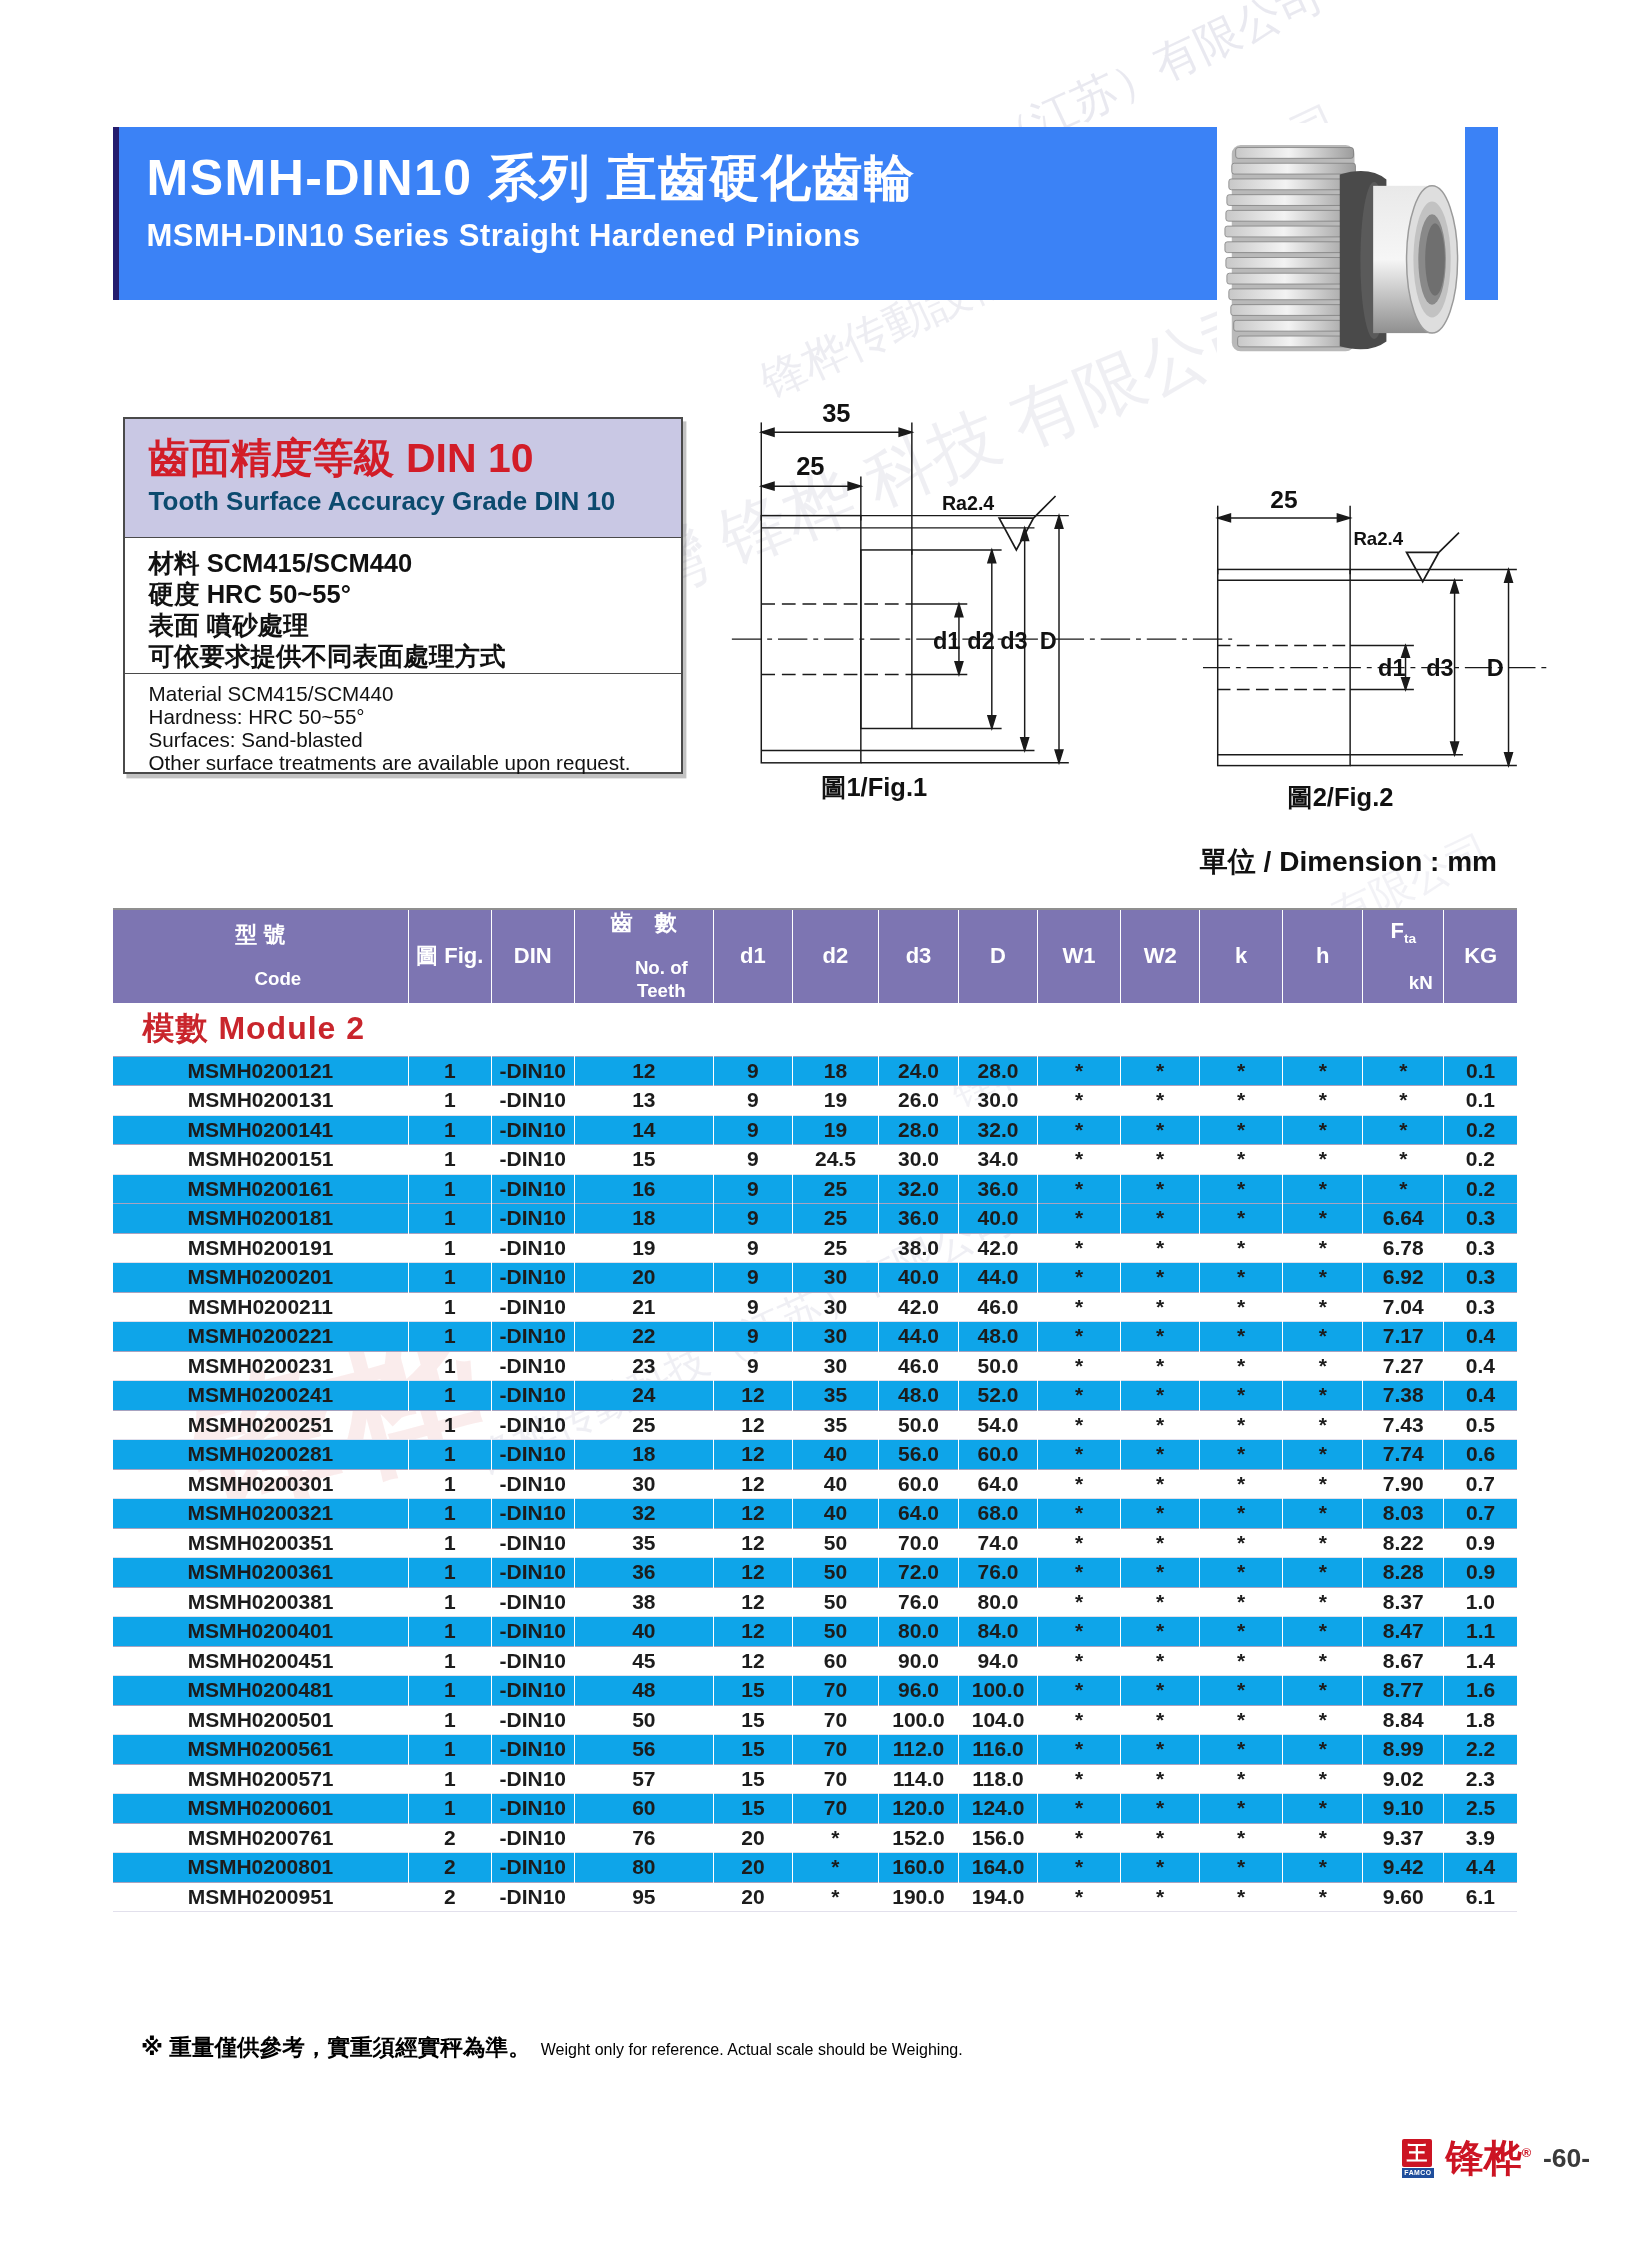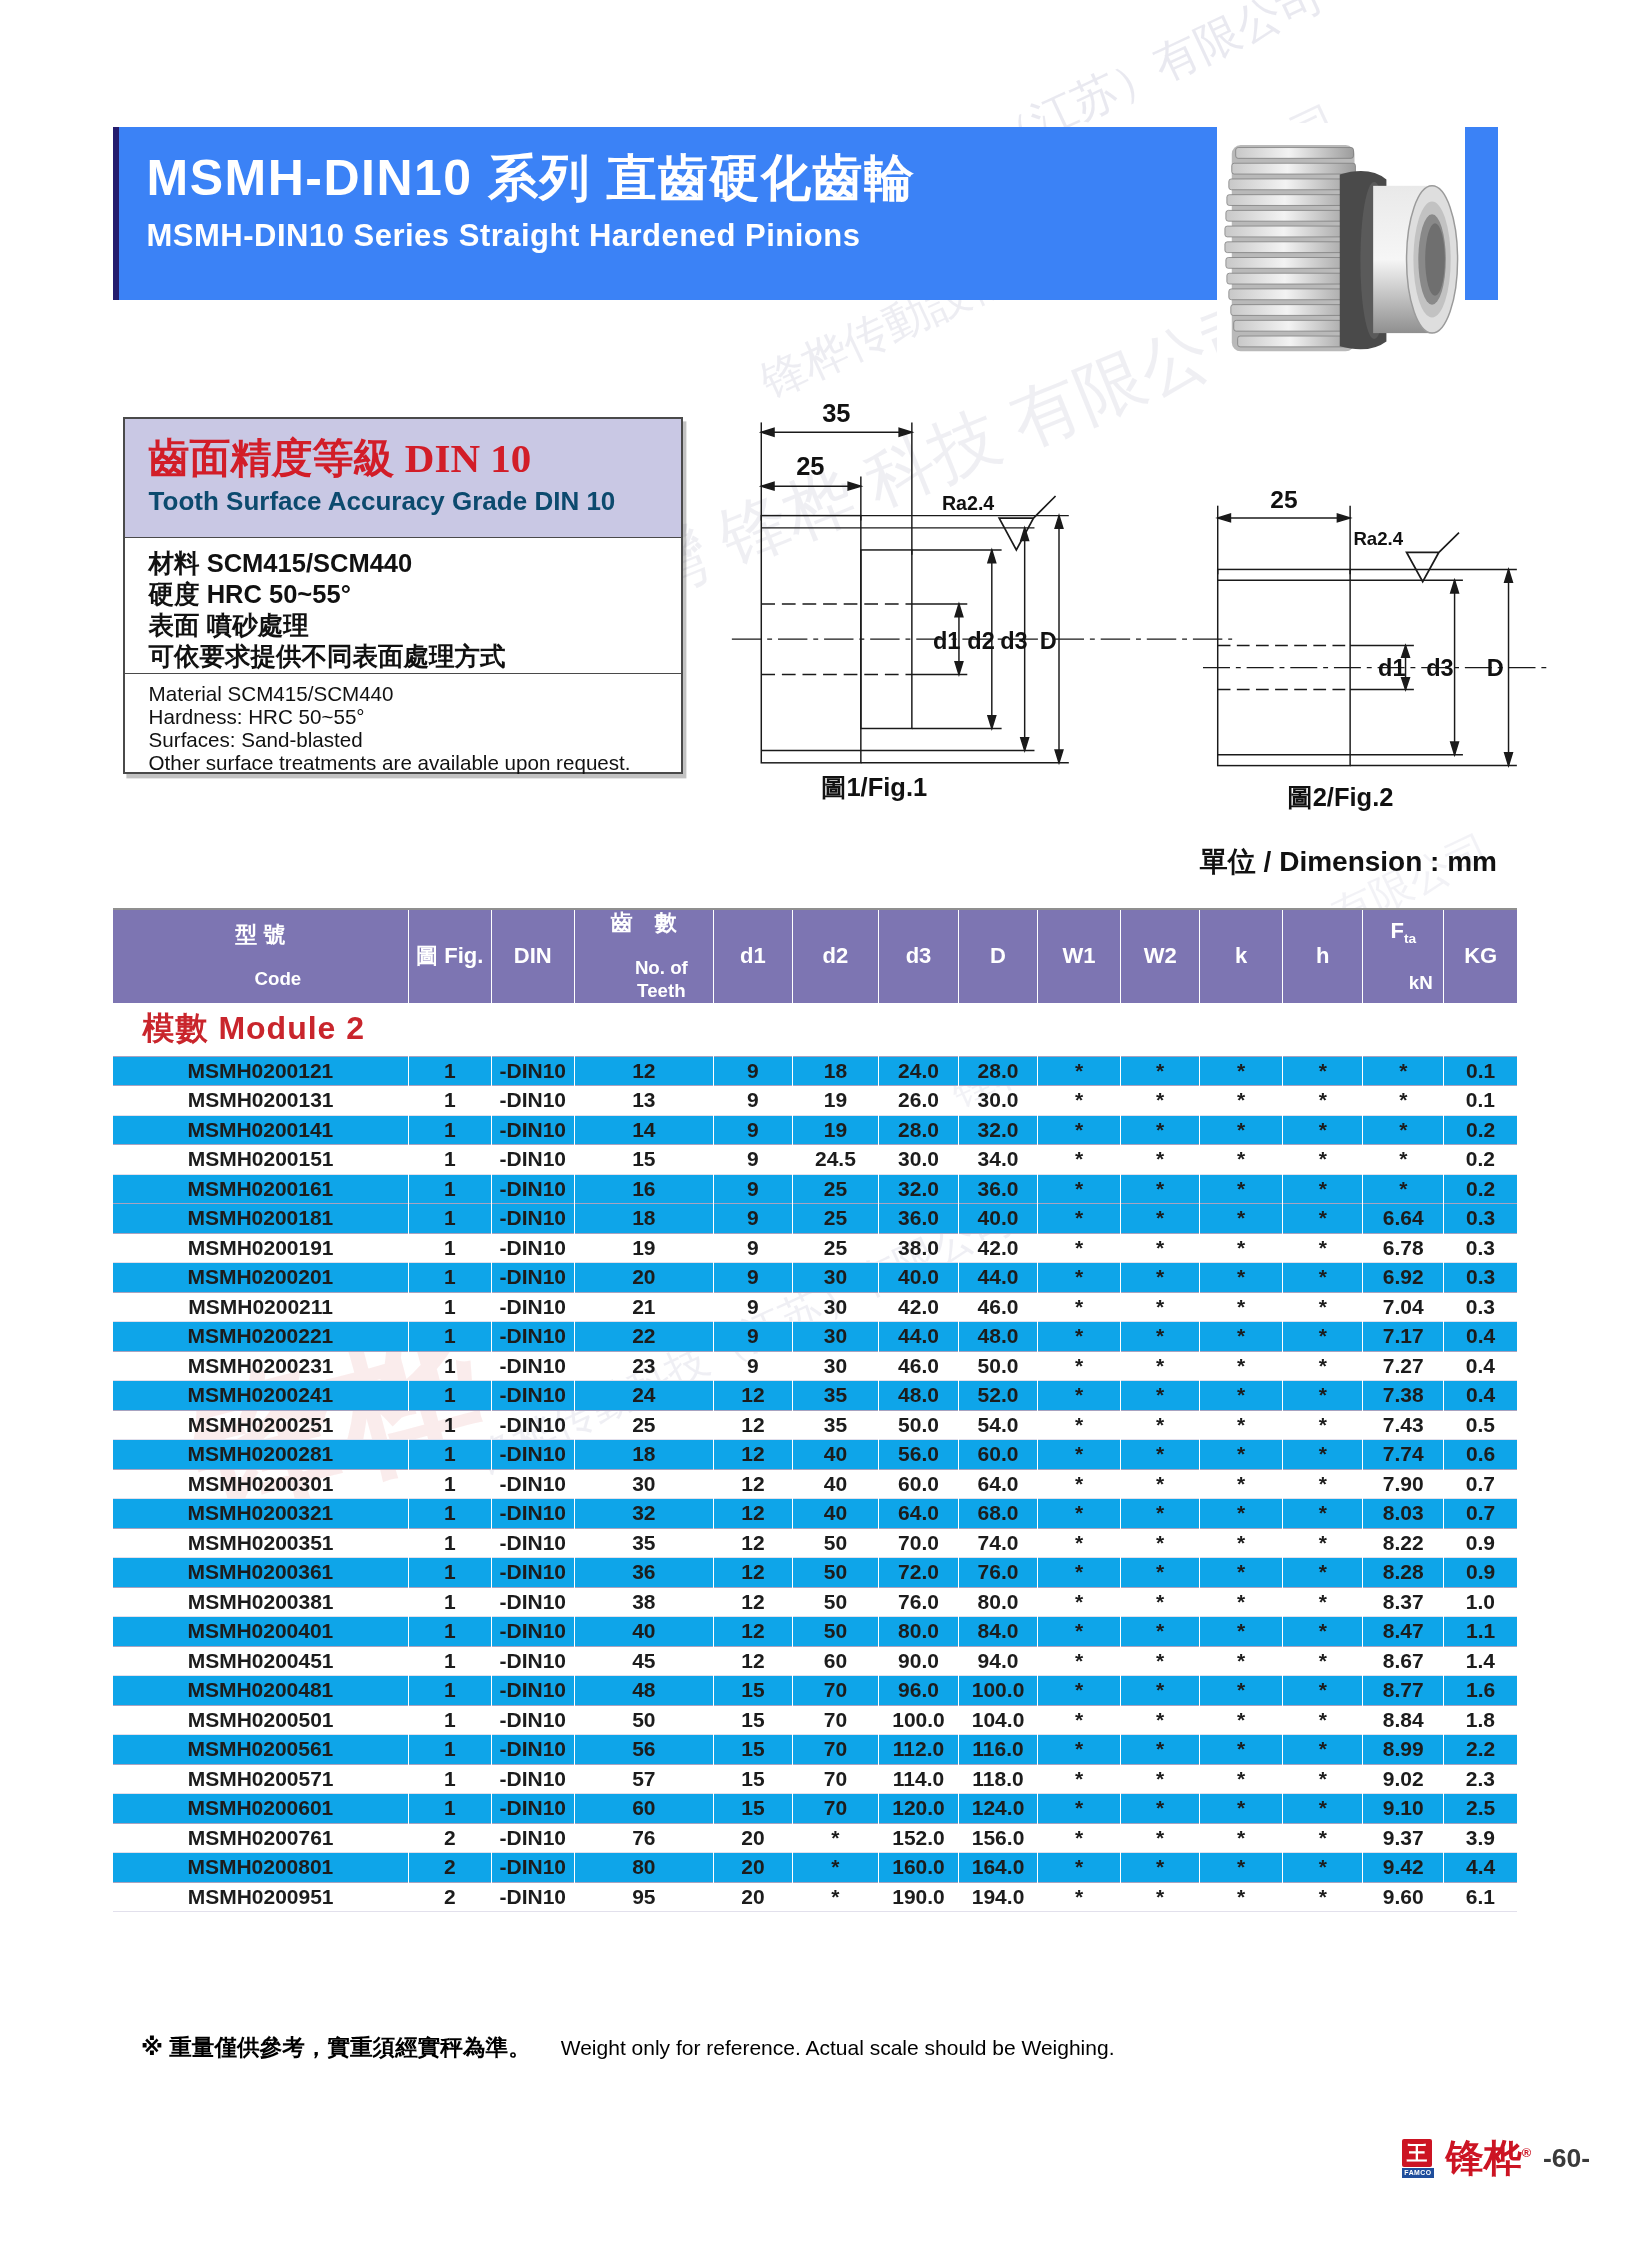--- a/index.html
+++ b/index.html
@@ -11,21 +11,21 @@
           padding:16.7px 0 0 27.5px;}
   .banner-title{color:#fff;font-size:50px;font-weight:bold;letter-spacing:1.5px;line-height:69px;white-space:nowrap;}
   .banner-sub{color:#fff;font-size:31px;font-weight:bold;letter-spacing:0.5px;line-height:45px;white-space:nowrap;}
   
   .gear-photo{position:absolute;left:1217px;top:123px;width:248px;height:243px;background:#fff;}
   
   .info-box{position:absolute;left:123px;top:417px;width:560px;height:357px;
             border:2px solid #4a4a4a;box-sizing:border-box;background:#fff;
             box-shadow:3.4px 4.4px 0 rgba(80,80,80,0.35);}
   .info-header{height:119px;background:#c9c8e4;border-bottom:1.5px solid #4a4a4a;padding:12.8px 0 0 23.6px;box-sizing:border-box;}
-  .info-title-zh{color:#d21d28;font-size:41px;font-weight:bold;line-height:52px;white-space:nowrap;font-family:Liberation Serif, serif;}
+  .info-title-zh{color:#d21d28;font-size:41px;font-weight:bold;line-height:52px;white-space:nowrap;}
   .info-title-en{color:#0c4a6e;font-size:26px;font-weight:bold;line-height:35px;white-space:nowrap;}
   .info-specs-zh{height:136px;border-bottom:1.5px solid #4a4a4a;padding:9.8px 0 0 23.6px;box-sizing:border-box;}
   .info-specs-zh .line{font-size:25.5px;font-weight:600;color:#111;line-height:31px;white-space:nowrap;}
   .info-specs-en{padding:7.9px 0 0 23.6px;}
   .info-specs-en .line{font-size:20.6px;color:#111;line-height:23px;white-space:nowrap;}
   
   .fig{position:absolute;}
   .fig1{left:712px;top:393px;width:540px;height:412px;}
   .fig2{left:1203px;top:471px;width:358px;height:344px;}
   svg text{font-family:"Liberation Sans","DejaVu Sans",sans-serif;}
@@ -45,21 +45,21 @@
   .module-label{color:#c9252c;font-size:32px;font-weight:bold;padding-left:28.5px;letter-spacing:1px;white-space:nowrap;}
   table.spec tbody tr.data td{height:28.5px;padding:0;text-align:center;font-size:21px;
                               font-weight:600;color:#1c1c1c;line-height:28.5px;}
   table.spec tbody tr.alt{background:#0ea5e9;border-top:1px solid #a8a3c0;border-bottom:1px solid #a8a3c0;}
   table.spec tbody tr.alt td{border-left:1.5px solid #fff;}
   table.spec tbody tr.alt td:first-child{border-left:none;}
   table.spec tbody tr.plain{border-bottom:0.5px solid #e2e0ec;}
   
   .footnote{position:absolute;left:141px;top:2032px;white-space:nowrap;}
   .fn-zh{font-size:22.6px;font-weight:bold;color:#000;}
-  .fn-en{font-size:21px;color:#000;margin-left:30px;}
+  .fn-en{font-size:16px;color:#000;margin-left:10px;}
   .footer{position:absolute;left:1402px;top:2133px;display:flex;align-items:center;gap:11.8px;}
   .logo-box{width:32px;}
   .logo-sq{width:30px;height:27.5px;background:#cc1423;border-radius:2px;color:#fff;
            font-size:20.6px;font-weight:bold;text-align:center;line-height:27.5px;}
   .logo-famco{margin-top:1.5px;height:9.8px;background:#1f4e9c;color:#fff;font-size:6.9px;
               font-weight:bold;text-align:center;line-height:9.8px;letter-spacing:0.5px;}
   .brand-zh{color:#cc1423;font-size:38px;font-weight:bold;white-space:nowrap;}
   .brand-zh sup{font-size:12.8px;}
   .page-num{font-size:26.5px;font-weight:600;color:#3a3a3a;white-space:nowrap;}
   

